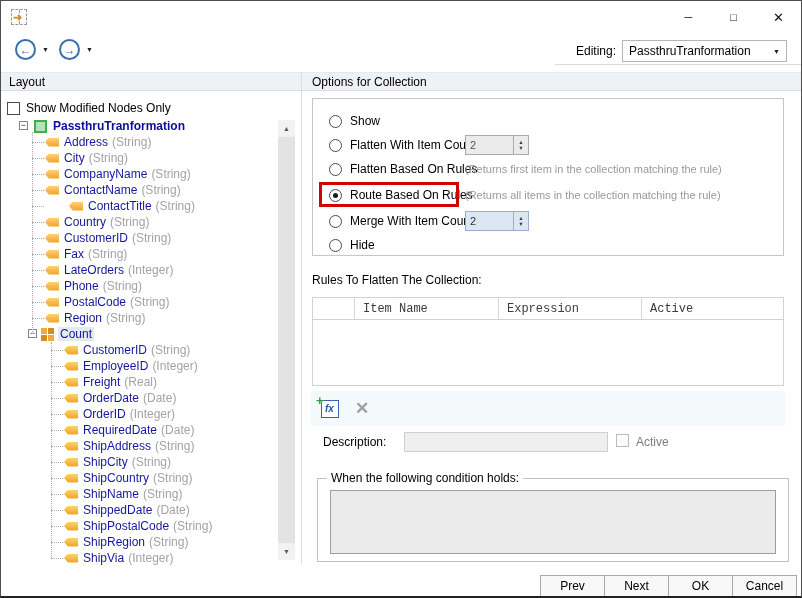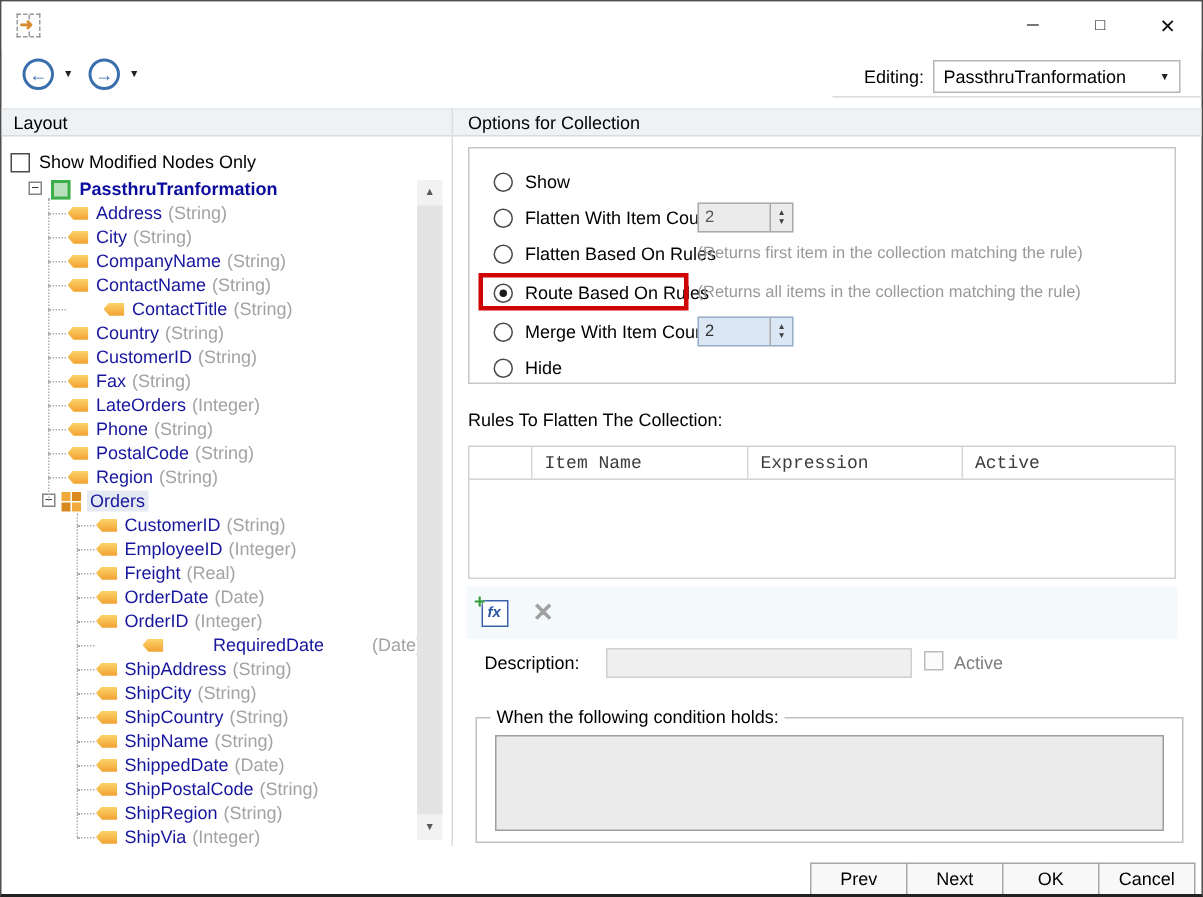--- a/index.html
+++ b/index.html
@@ -207,21 +207,21 @@
       </div>
       <div class="tree-row d1" style="padding-left: 44px;">
         <span class="stub" style="left: 31px; width: 12px;"></span>
         <span class="i-field"></span>
         <span class="name">Region</span>
         <span class="type">(String)</span>
       </div>
       <div class="tree-row orders" style="padding-left: 40px;">
         <span class="expander" style="left: 27px;">−</span>
         <span class="i-grid"></span>
-        <span class="name">Orders</span>
+        <span class="name">Count</span>
       </div>
       <div class="tree-row d2" style="padding-left: 63px;">
         <span class="stub" style="left: 50px; width: 12px;"></span>
         <span class="i-field"></span>
         <span class="name">CustomerID</span>
         <span class="type">(String)</span>
       </div>
       <div class="tree-row d2" style="padding-left: 63px;">
         <span class="stub" style="left: 50px; width: 12px;"></span>
         <span class="i-field"></span>
@@ -239,21 +239,21 @@
         <span class="i-field"></span>
         <span class="name">OrderDate</span>
         <span class="type">(Date)</span>
       </div>
       <div class="tree-row d2" style="padding-left: 63px;">
         <span class="stub" style="left: 50px; width: 12px;"></span>
         <span class="i-field"></span>
         <span class="name">OrderID</span>
         <span class="type">(Integer)</span>
       </div>
-      <div class="tree-row d2" style="padding-left: 94px; gap: 28px;">
+      <div class="tree-row d2" style="padding-left: 63px;">
         <span class="stub" style="left: 50px; width: 12px;"></span>
         <span class="i-field"></span>
         <span class="name">RequiredDate</span>
         <span class="type">(Date)</span>
       </div>
       <div class="tree-row d2" style="padding-left: 63px;">
         <span class="stub" style="left: 50px; width: 12px;"></span>
         <span class="i-field"></span>
         <span class="name">ShipAddress</span>
         <span class="type">(String)</span>

